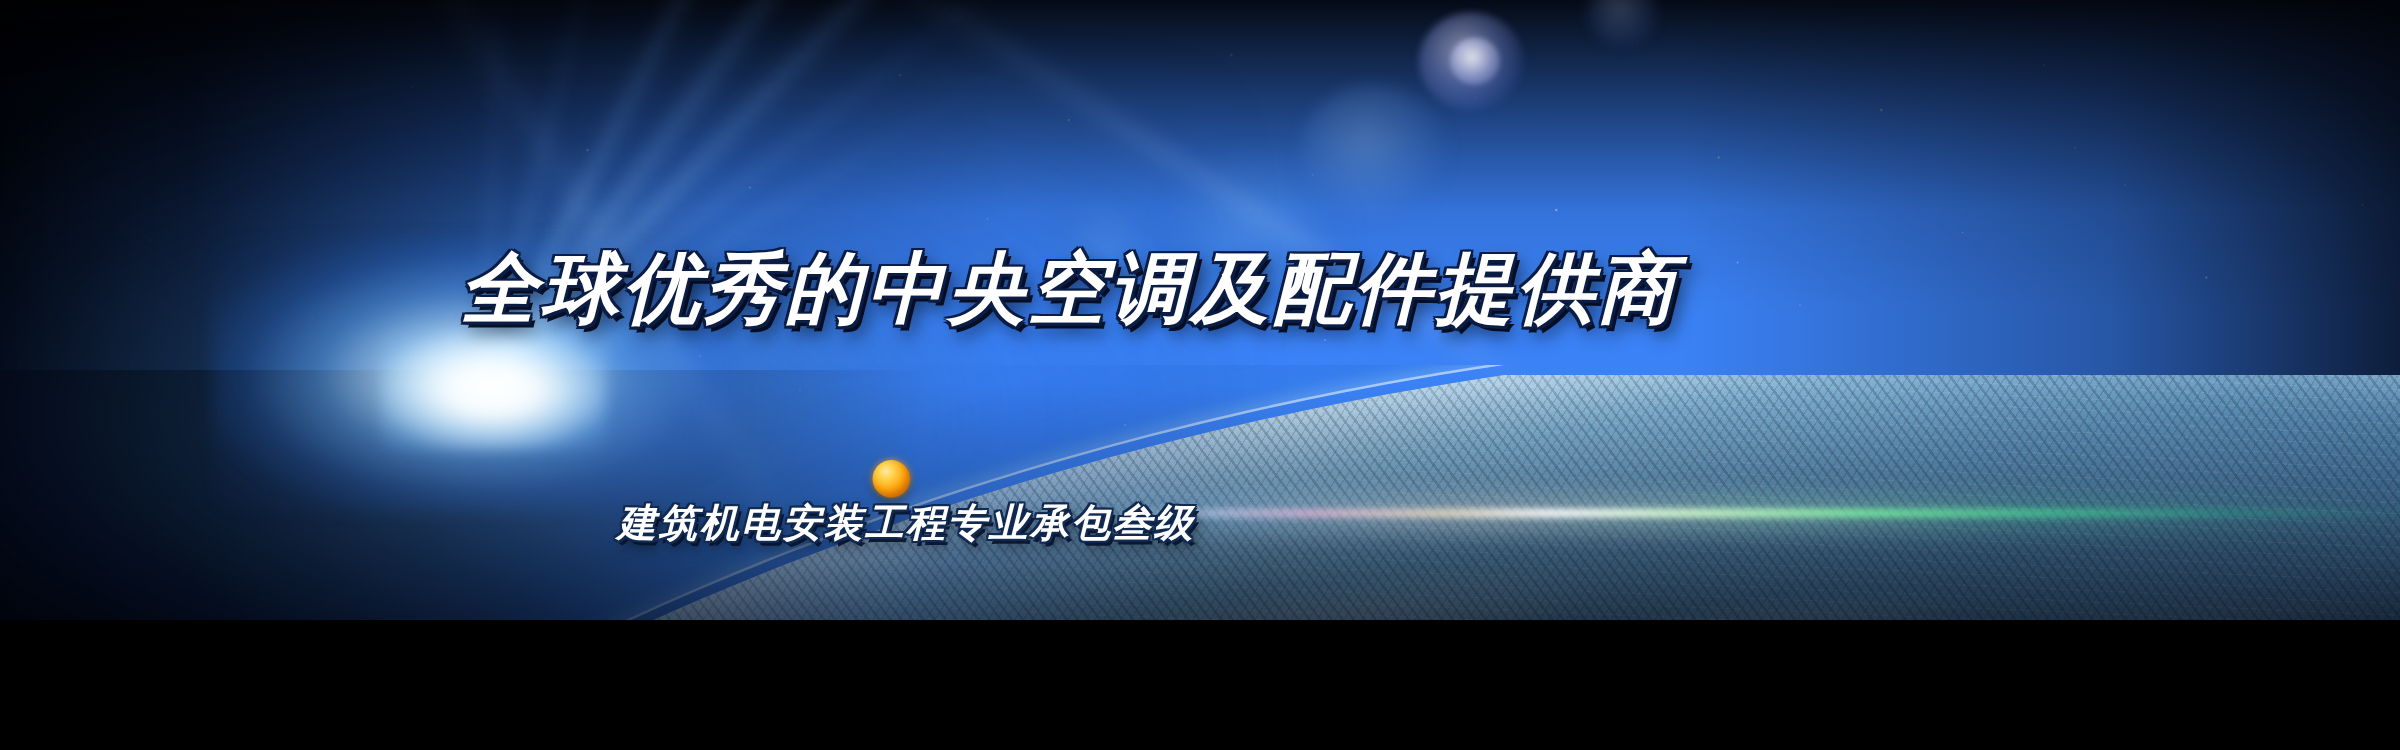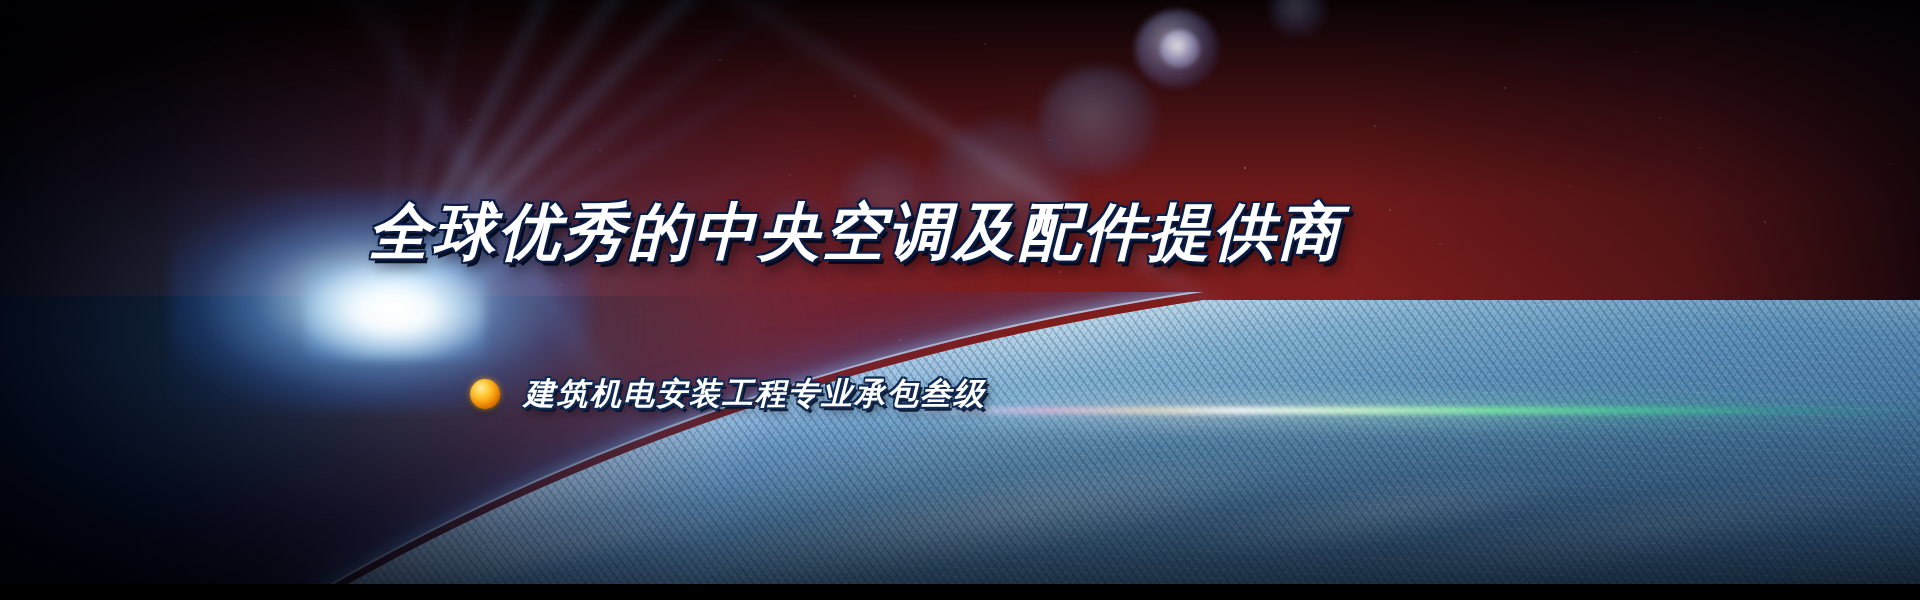--- a/index.html
+++ b/index.html
@@ -5,23 +5,23 @@
   * { margin:0; padding:0; box-sizing:border-box; }
   html,body{ background:#000; }
   body{
     width:1920px; height:600px;
     font-family:"Liberation Sans","DejaVu Sans",sans-serif;
     overflow:hidden;
   }
 
   #banner{
     position:relative;
-    width:1920px; height:584px;
+    width:1920px; height:496px;
     overflow:hidden;
-    background:#7f1d1d;
+    background:#3b82f6;
   }
 
   
   .layer{ position:absolute; inset:0; pointer-events:none; }
 
   .sky-base{
     background:
       radial-gradient(130% 100% at 28% 78%, rgba(10,38,112,.95) 0%, rgba(6,22,70,.85) 26%, rgba(2,8,28,.75) 52%, rgba(0,2,8,0) 74%),
       radial-gradient(95% 120% at 62% 92%, rgba(20,62,160,.85) 0%, rgba(8,28,86,.55) 34%, rgba(0,3,12,0) 66%),
       linear-gradient(180deg,#01030a 0%,#030a22 22%,#061436 44%,#0a2057 62%,#0b2a6e 74%,#08224f 86%,#03112c 100%),
@@ -321,20 +321,21 @@
 
   .bullets{
     position:absolute;
     left:470px; top:368px;
   }
   .bullet-row{
     display:flex;
     align-items:center;
     height:52px;
     margin-bottom:8px;
+    flex-direction:column;
   }
   .dot{
     width:30px; height:30px; border-radius:50%;
     flex:0 0 auto;
     background:radial-gradient(circle at 36% 30%,
        #ffe9a8 0%, #ffd24a 22%, #ffa60e 52%, #f58700 74%, #d96f00 92%, #b85c00 100%);
     box-shadow:
       0 0 6px rgba(255,180,40,.75),
       0 3px 7px rgba(0,0,0,.55),
       inset -2px -3px 6px rgba(160,70,0,.45);

